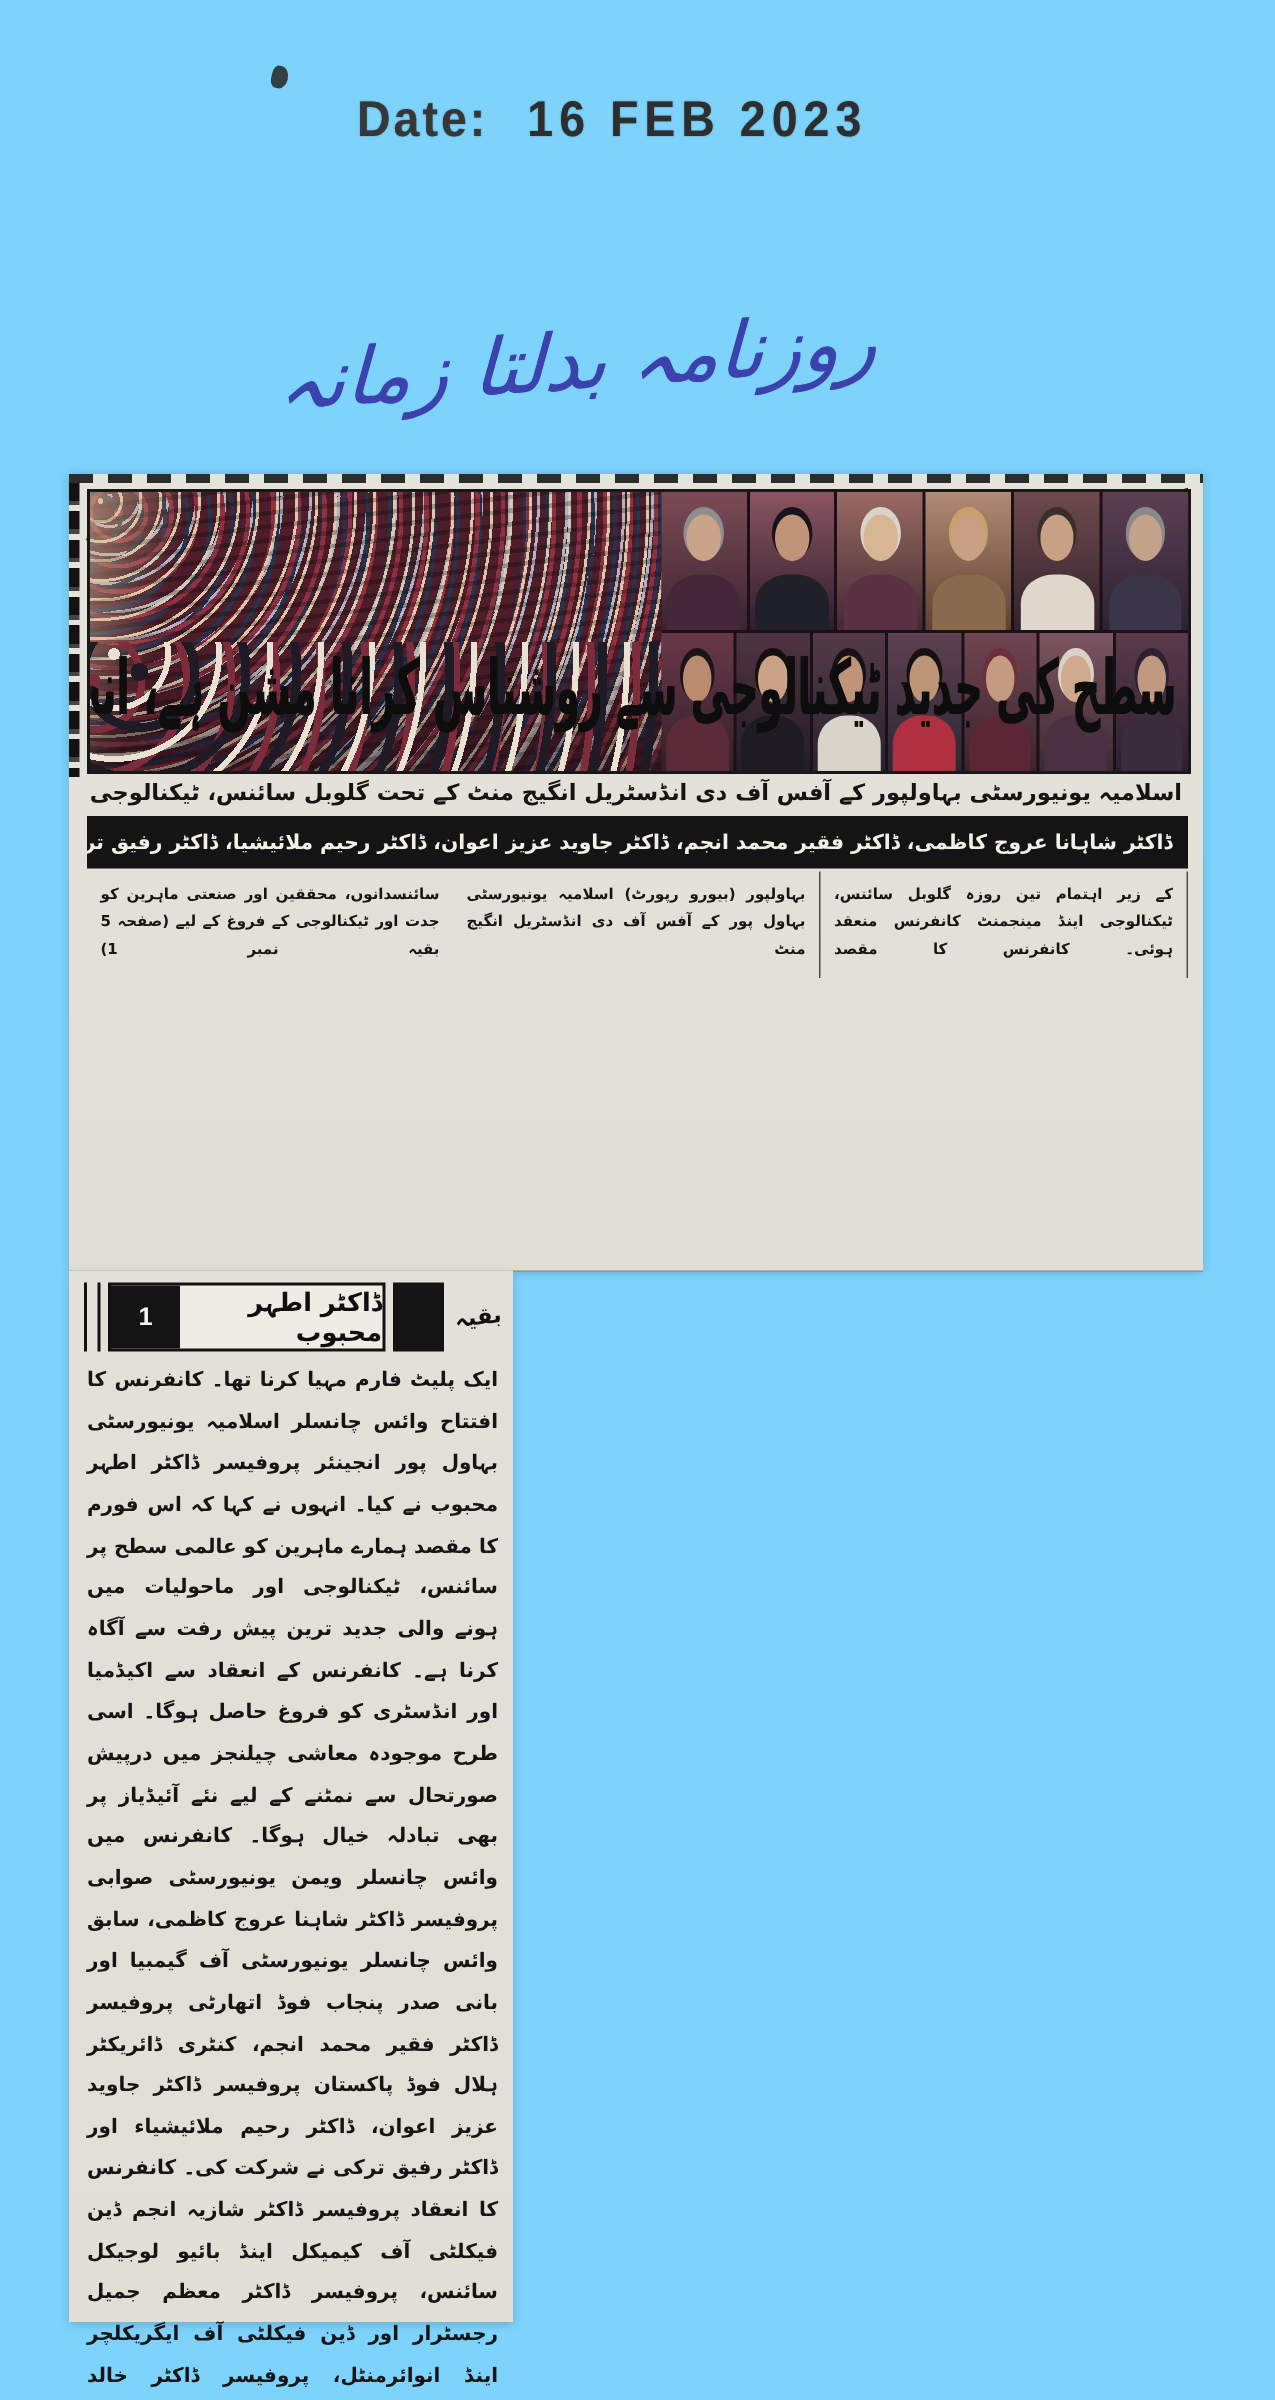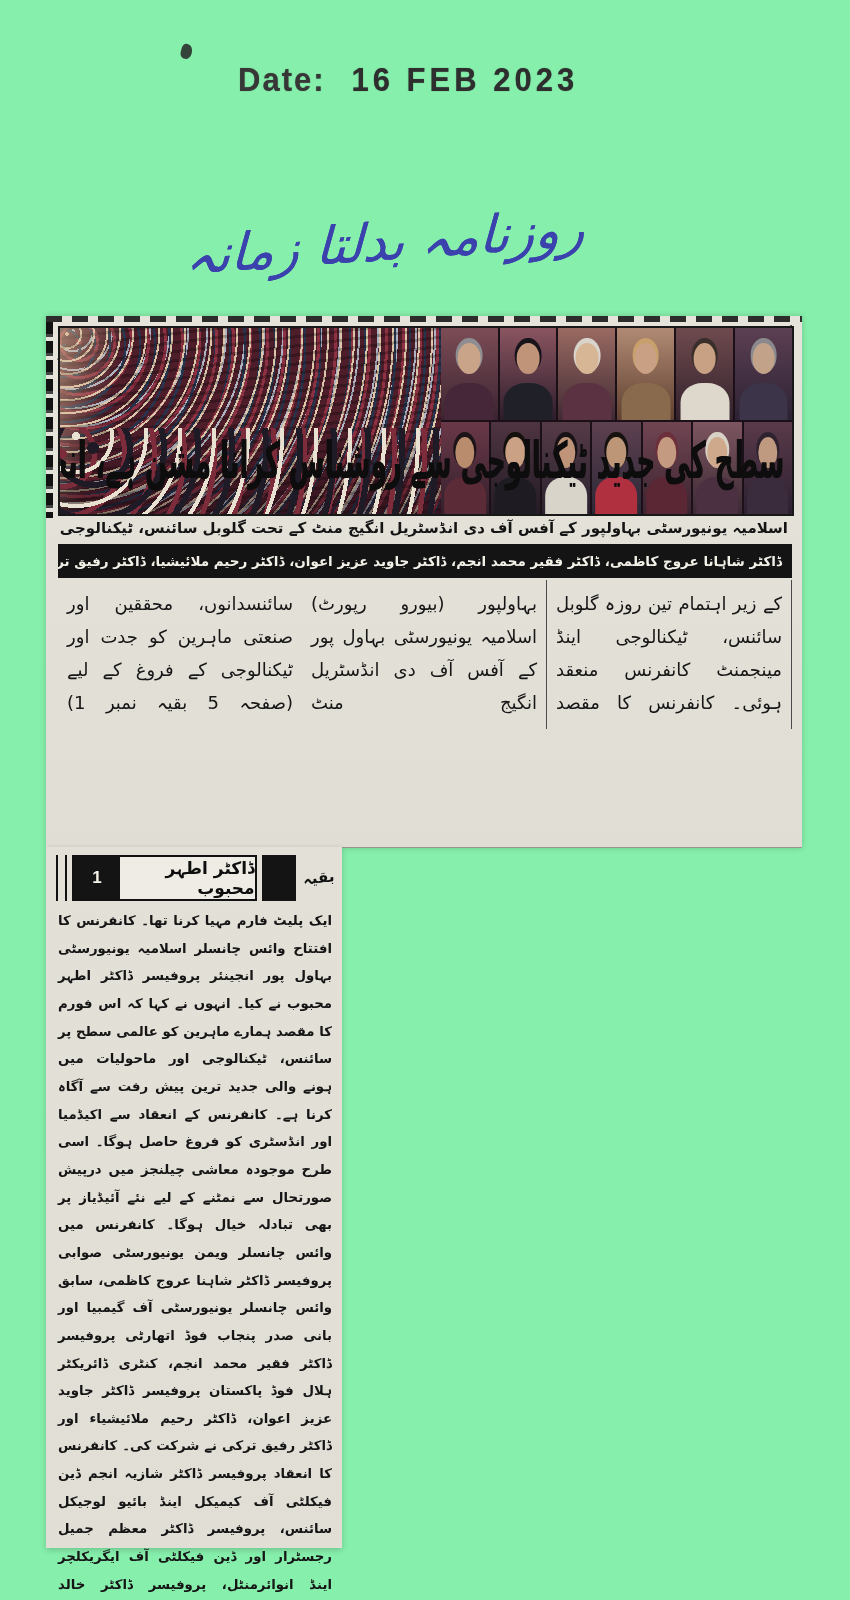--- a/index.html
+++ b/index.html
@@ -1,18 +1,18 @@
 <!DOCTYPE html>
 <html><head>
 <meta charset="utf-8">
 <style>
   html,body{margin:0;padding:0;background:#ffffff;}
   .page{
     position:relative;width:850px;height:1600px;overflow:hidden;
-    background:#86efac;
+    background:#7dd3fc;
     font-family:"DejaVu Sans",sans-serif;
   }
   
   .ink-blob{
     position:absolute;left:181px;top:44px;width:11px;height:15px;
     background:#262626;border-radius:40% 60% 55% 45%;transform:rotate(14deg);
     opacity:.85;
   }
   .date-stamp{
     position:absolute;left:238px;top:62px;width:320px;
@@ -134,22 +134,22 @@
   .black-bar{
     margin:0 10px 0 12px;background:#141414;color:#f3f0e8;
     padding:9px 10px;direction:rtl;font-size:13.5px;font-weight:bold;
     text-align:justify;text-align-last:justify;white-space:nowrap;overflow:hidden;
   }
   
   .body-cols{
     margin:2px 10px 0 12px;display:flex;direction:rtl;color:#161616;
   }
   .bcol{
-    flex:1;padding:7px 9px 9px;font-size:18px;line-height:1.85;
-    text-align:justify;text-align-last:justify;font-weight:normal;
+    flex:1;padding:7px 9px 9px;font-size:10px;line-height:1.85;
+    text-align:justify;text-align-last:justify;font-weight:bold;
   }
   .bcol.mid{border-left:1px solid #4a4a4a;border-right:1px solid #4a4a4a;}
   
   .cont-header{
     margin:8px 8px 0 10px;height:46px;display:flex;direction:rtl;
     align-items:stretch;gap:5px;
   }
   .cont-label{
     align-self:center;font-size:15px;font-weight:bold;color:#111;
     padding-left:2px;transform:rotate(-6deg);

